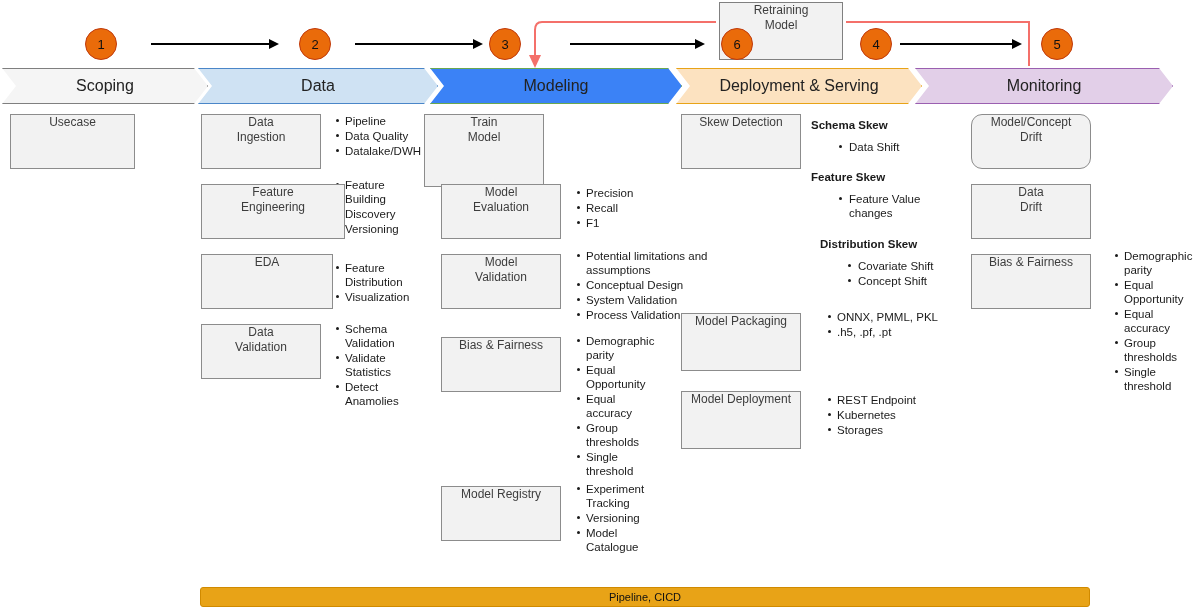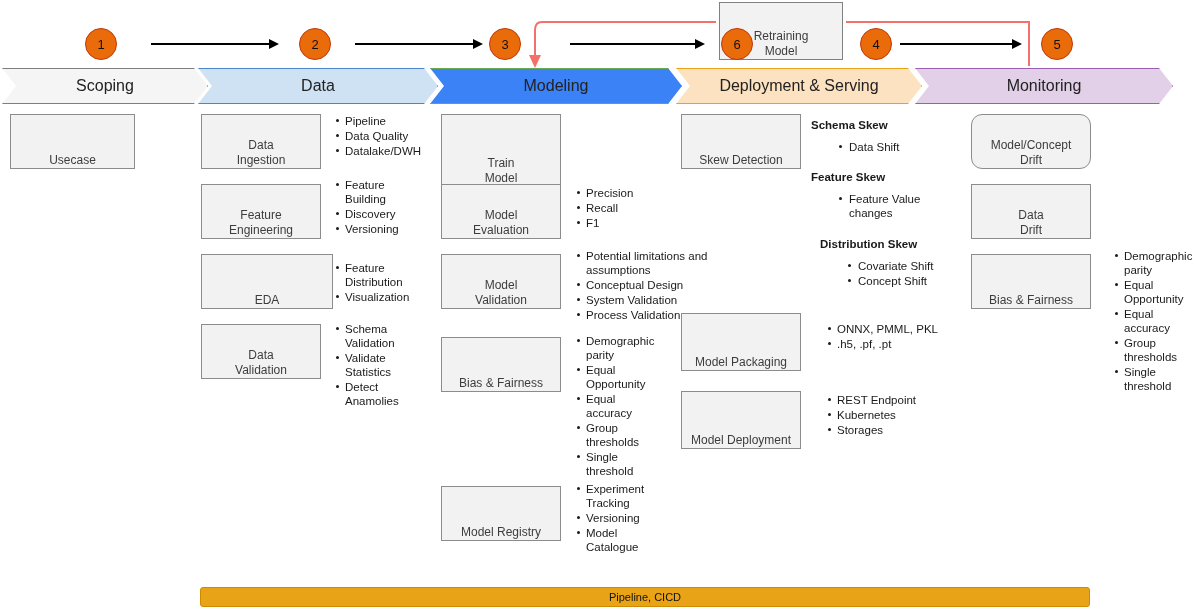--- a/index.html
+++ b/index.html
@@ -70,21 +70,21 @@
     border-left: 10px solid #000;
   }
 
   
   .pbox {
     position: absolute;
     box-sizing: border-box;
     background: #f2f2f2;
     border: 1.6px solid #8c8c8c;
     display: flex;
-    align-items: flex-end;
+    align-items: flex-start;
     justify-content: center;
     text-align: center;
     font-size: 12px;
     line-height: 1.25;
     color: #3d3d3d;
     z-index: 3;
   }
   .pbox.retrain { background: #f2f2f2; border-color: #808080; }
 
   
@@ -255,21 +255,21 @@
       <div>Data</div>
       <div>Ingestion</div>
     </div>
   </div>
   <ul class="blist" style="left:333px; top:114px; width:100px;">
     <li>Pipeline</li>
     <li>Data Quality</li>
     <li>Datalake/DWH</li>
   </ul>
 
-  <div class="pbox" style="left:201px; top:184px; width:120px; height:55px;">
+  <div class="pbox" style="left:201px; top:184px; width:144px; height:55px;">
     <div>
       <div>Feature</div>
       <div>Engineering</div>
     </div>
   </div>
   <ul class="blist" style="left:333px; top:178px; width:74px;">
     <li>Feature Building</li>
     <li>Discovery</li>
     <li>Versioning</li>
   </ul>
@@ -289,21 +289,21 @@
       <div>Data</div>
       <div>Validation</div>
     </div>
   </div>
   <ul class="blist" style="left:333px; top:322px; width:72px;">
     <li>Schema Validation</li>
     <li>Validate Statistics</li>
     <li>Detect Anamolies</li>
   </ul>
 
-  <div class="pbox" style="left:441px; top:114px; width:120px; height:73px;">
+  <div class="pbox" style="left:424px; top:114px; width:120px; height:73px;">
     <div>
       <div>Train</div>
       <div>Model</div>
     </div>
   </div>
 
   <div class="pbox" style="left:441px; top:184px; width:120px; height:55px;">
     <div>
       <div>Model</div>
       <div>Evaluation</div>
@@ -378,21 +378,21 @@
       <li>Covariate Shift</li>
       <li>Concept Shift</li>
     </ul>
   </div>
 
   <div class="pbox" style="left:681px; top:313px; width:120px; height:58px;">
     <div>
       <div>Model Packaging</div>
     </div>
   </div>
-  <ul class="blist" style="left:825px; top:322px; width:140px;">
+  <ul class="blist" style="left:825px; top:310px; width:140px;">
     <li>ONNX, PMML, PKL</li>
     <li>.h5, .pf, .pt</li>
   </ul>
 
   <div class="pbox" style="left:681px; top:391px; width:120px; height:58px;">
     <div>
       <div>Model Deployment</div>
     </div>
   </div>
   <ul class="blist" style="left:825px; top:393px; width:130px;">

